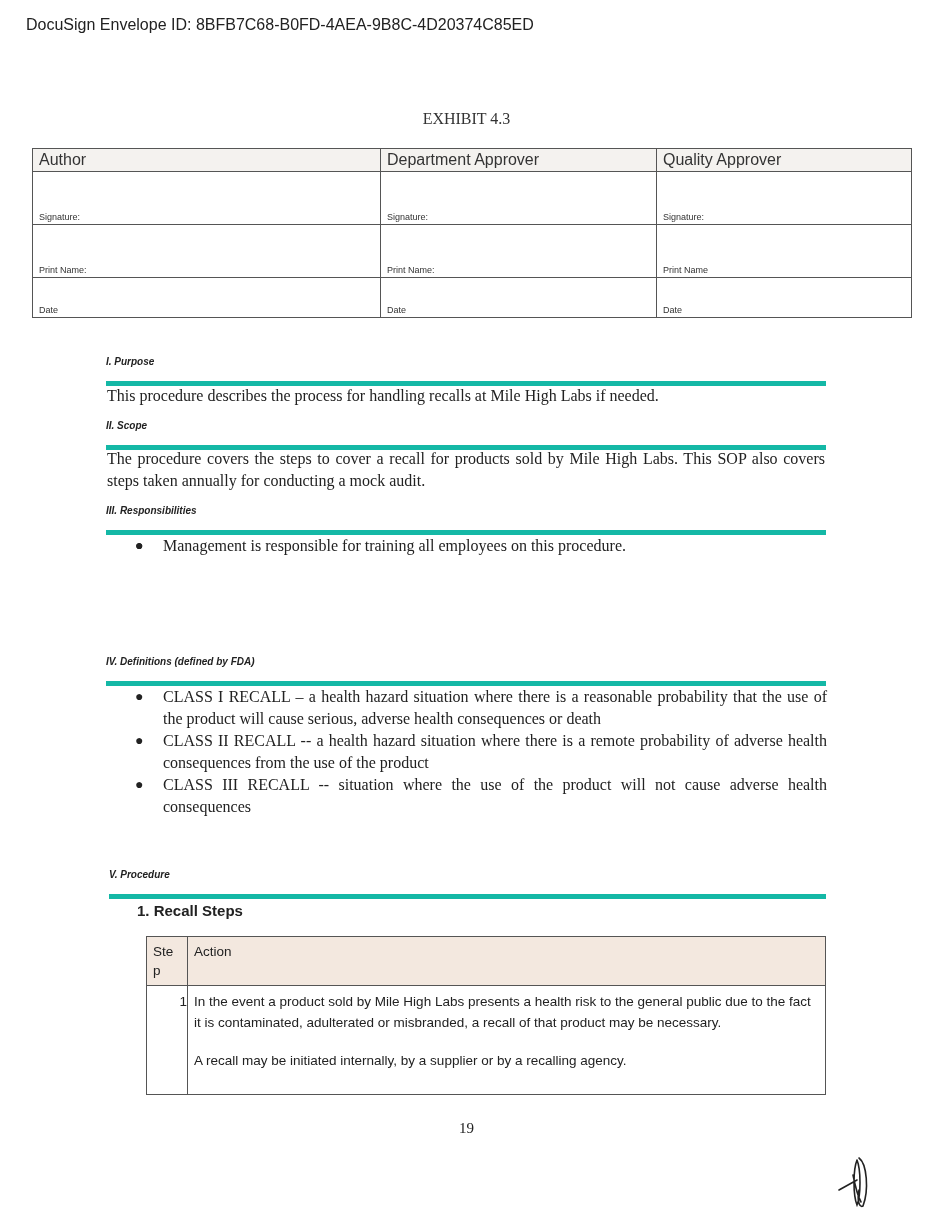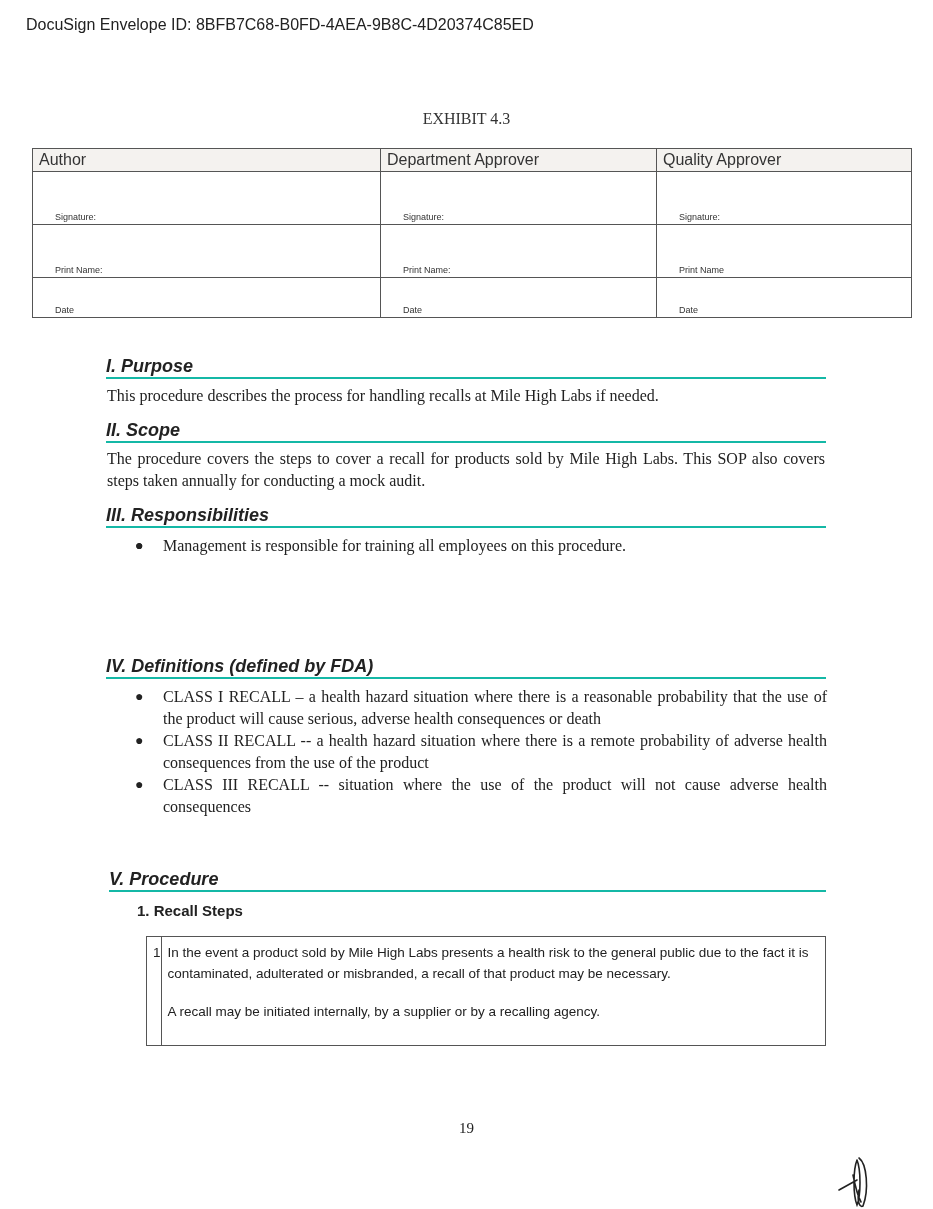--- a/index.html
+++ b/index.html
@@ -15,35 +15,35 @@
   .exhibit {
     position: absolute; left: 0; width: 933px; top: 110px; text-align: center;
     font-size: 16px; color: #333;
   }
   
   .approvals {
     position: absolute; left: 32px; top: 148px; width: 880px;
     border-collapse: collapse; font-family: "Liberation Sans", sans-serif;
   }
   .approvals td {
-    border: 1px solid #555; vertical-align: bottom; padding: 0 6px 2px 22px;
+    border: 1px solid #555; vertical-align: bottom; padding: 0 6px 2px 6px;
     font-size: 9px; color: #333;
   }
   .approvals th {
     border: 1px solid #555; text-align: left; font-weight: normal;
     font-size: 16px; color: #333; padding: 2px 6px; height: 18px;
     background: #f4f2ef;
   }
   .approvals td.row { height: 50px; }
   .approvals td.row-date { height: 37px; }
   
   .section-head {
     position: absolute; left: 106px; width: 720px;
     font-family: "Liberation Sans", sans-serif; font-weight: bold; font-style: italic;
-    font-size: 18px; color: #222; border-bottom: 2px solid #14b8a6; padding-bottom: 0;
+    font-size: 10px; color: #222; border-bottom: 5px solid #14b8a6; padding-bottom: 14px;
   }
   .para {
     position: absolute; left: 107px; width: 718px;
     font-size: 16px; line-height: 22px; color: #222; text-align: justify;
   }
   ul.bullets {
     position: absolute; left: 107px; width: 720px; margin: 0; padding: 0 0 0 56px;
     box-sizing: border-box; list-style: none;
     font-size: 16px; line-height: 22px; color: #222;
   }
@@ -137,20 +137,24 @@
     <span class="dot">●</span>
     <span>CLASS III RECALL -- situation where the use of the product will not cause adverse health consequences</span>
   </li>
 </ul>
 
 <div class="section-head" style="top:869px;left:109px;width:717px">V. Procedure</div>
 <div class="subhead">1.   Recall Steps</div>
 
 <table class="steps">
   <tbody>
+      <tr>
+    <th class="stepcol">Ste p</th>
+    <th>Action</th>
+  </tr>
   <tr>
     <td class="num">1</td>
     <td class="action">
       <p>In the event a product sold by Mile High Labs presents a health risk to the general public due to the fact it is contaminated, adulterated or misbranded, a recall of that product may be necessary.</p>
       <p>A recall may be initiated internally, by a supplier or by a recalling agency.</p>
     </td>
   </tr>
 </tbody>
   </table>
 

